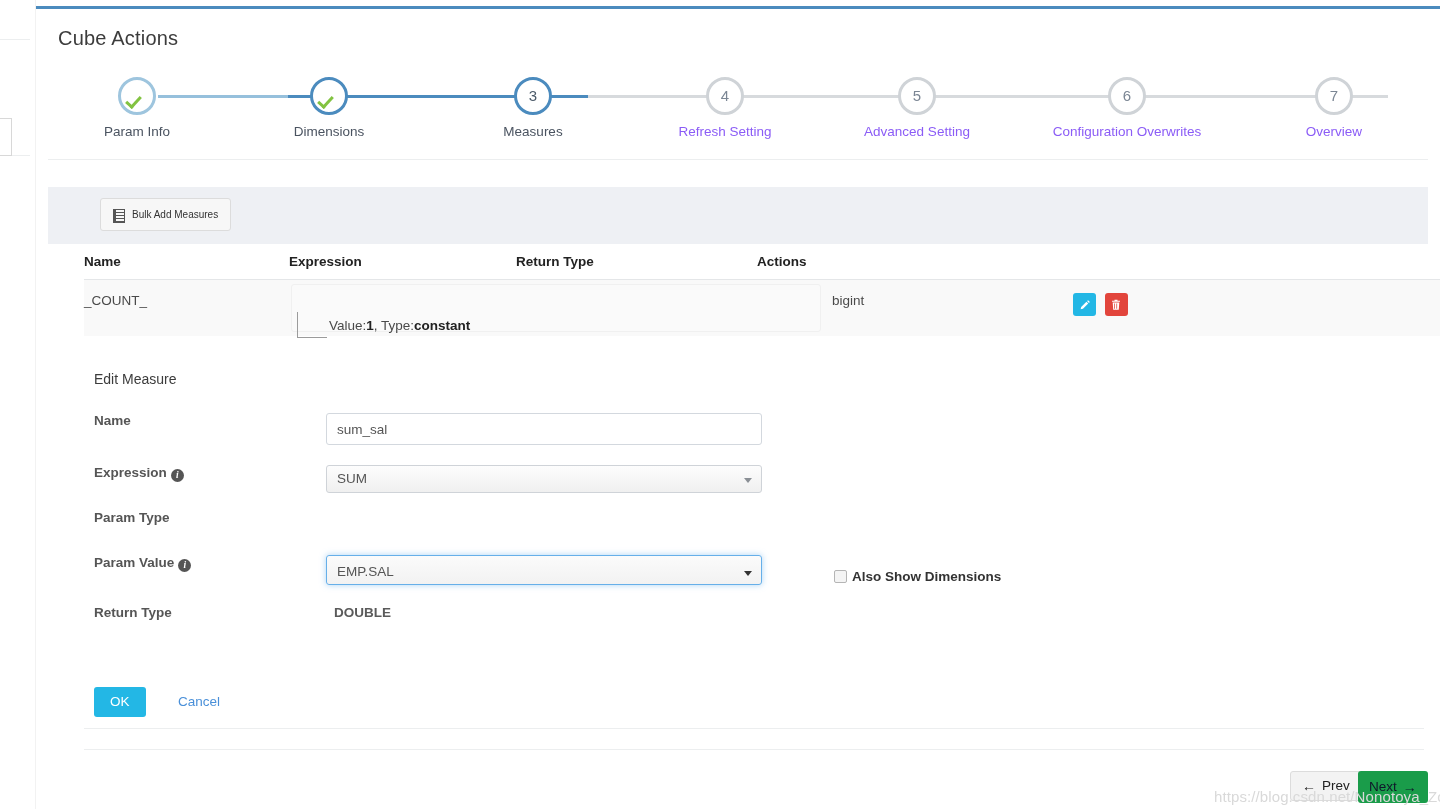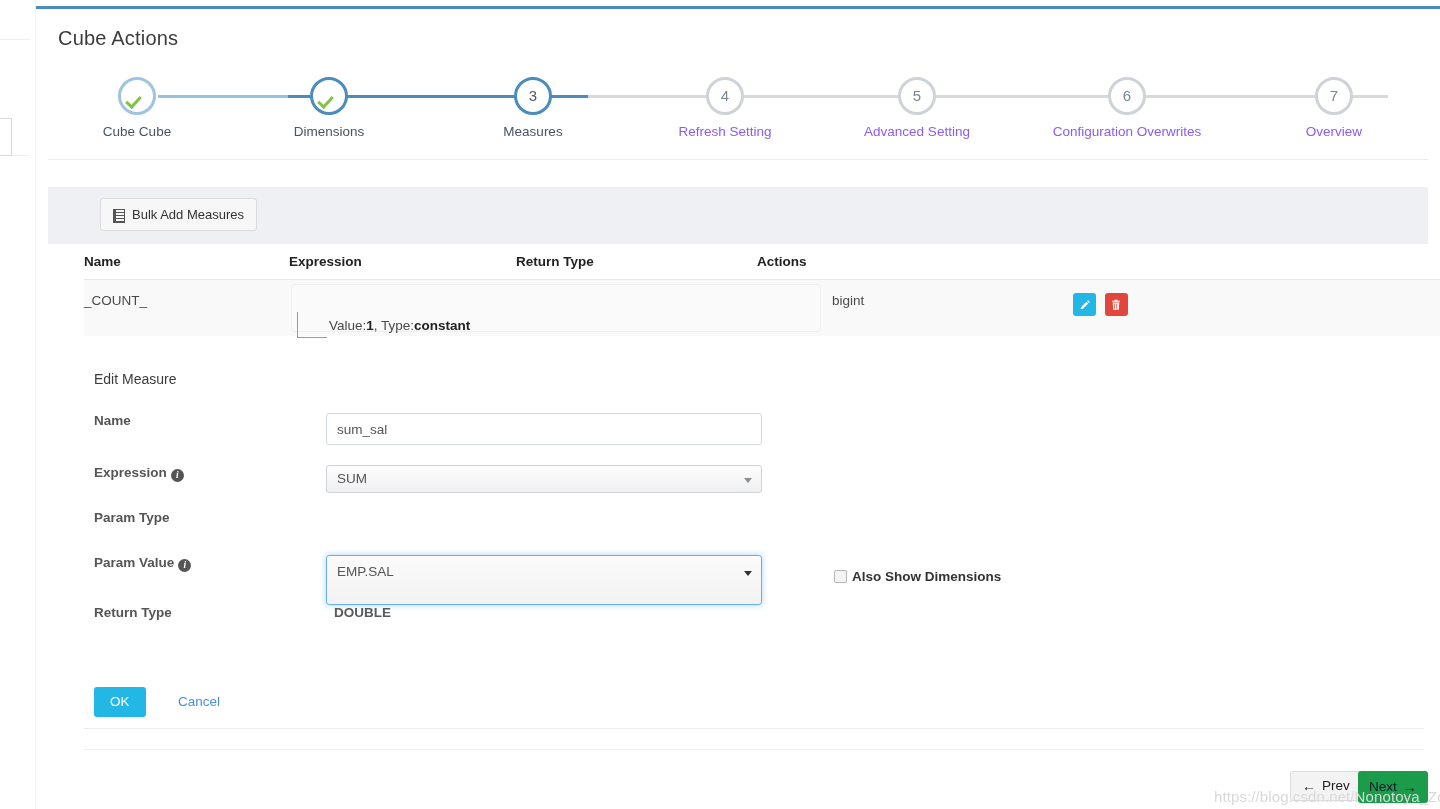--- a/index.html
+++ b/index.html
@@ -89,21 +89,21 @@
   
   .toolbar {
     position: absolute; left: 12px; top: 178px;
     width: 1380px; height: 57px;
     background: #eef0f4;
   }
   .btn-bulk {
     position: absolute; left: 52px; top: 11px;
     height: 33px; padding: 0 12px;
     background: #f7f7f7; border: 1px solid #dcdcdc; border-radius: 3px;
-    color: #333; font-size: 13px; line-height: 31px;
+    color: #333; font-size: 10px; line-height: 31px;
     display: flex; align-items: center; gap: 7px;
     cursor: pointer;
   }
   .icon-bulk {
     display: inline-block; width: 12px; height: 14px;
     border: 1px solid #555; border-left-width: 3px;
     background:
       linear-gradient(to bottom, #555 1px, transparent 1px) 0 2px/100% 3px repeat-y;
     position: relative; top: 1px;
   }
@@ -186,21 +186,21 @@
     padding: 0 26px 0 10px; cursor: pointer;
     overflow: hidden; white-space: nowrap;
   }
   .sel .caret {
     position: absolute; right: 9px; top: 12px;
     width: 0; height: 0;
     border-left: 4px solid transparent; border-right: 4px solid transparent;
     border-top: 5px solid #8a8f95;
   }
   .sel.focused {
-    height: 50px; line-height: 32px;
+    height: 30px; line-height: 32px;
     border-color: #66afe9;
     box-shadow: 0 0 6px rgba(102,175,233,.55);
     background: linear-gradient(to bottom, #fbfbfb 0%, #f2f2f2 100%);
   }
   .sel.focused .caret { top: 15px; border-top-color: #333; }
 
   .static-val {
     position: absolute; left: 240px; top: 0;
     font-size: 13.5px; font-weight: bold; color: #5a5a5a;
   }
@@ -287,21 +287,21 @@
       <div class="connector on" style="left:352px; width:240px"></div>
       <div class="connector" style="left:552px; width:190px"></div>
       <div class="connector" style="left:742px; width:190px"></div>
       <div class="connector" style="left:932px; width:210px"></div>
       <div class="connector" style="left:1142px;width:210px"></div>
 
       <div class="step done first" style="left:21px">
         <div class="bubble">
           <span class="check"></span>
         </div>
-        <div class="label">Cube Cube</div>
+        <div class="label">Param Info</div>
       </div>
 
       <div class="step done" style="left:213px">
         <div class="bubble">
           <span class="check"></span>
         </div>
         <div class="label">Dimensions</div>
       </div>
 
       <div class="step current" style="left:417px">

